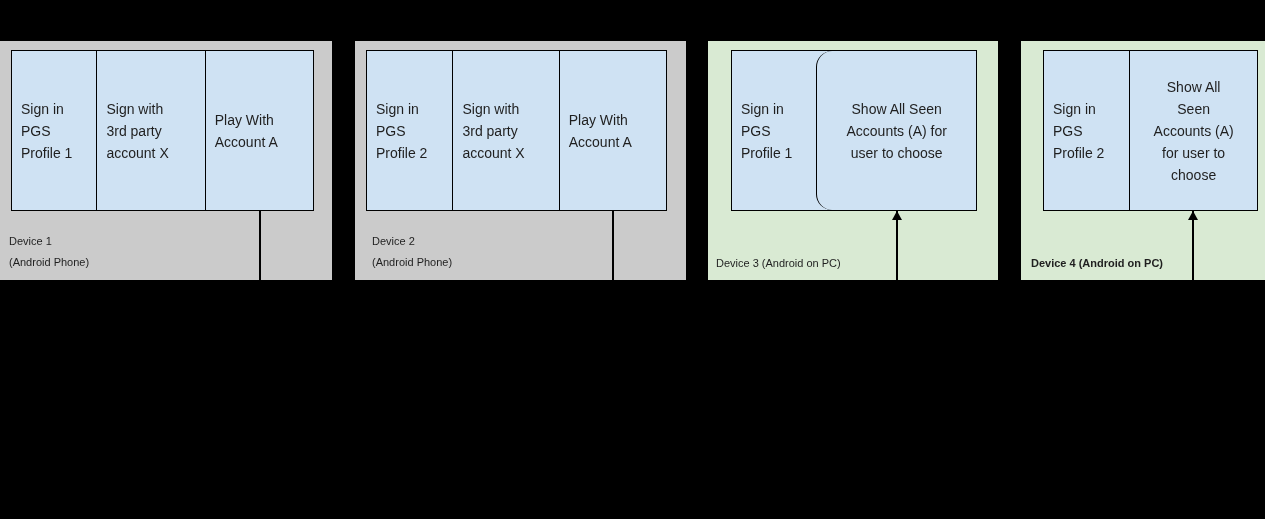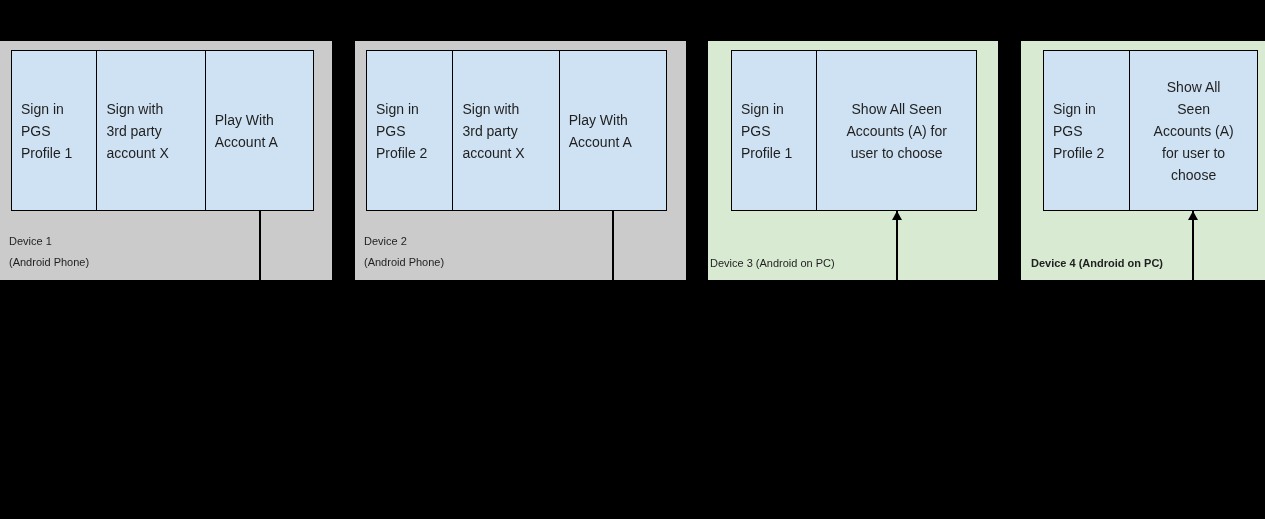--- a/index.html
+++ b/index.html
@@ -101,39 +101,39 @@
       <div class="step" style="width:107px;">
         <span>Sign with
 3rd party
 account X</span>
       </div>
       <div class="step" style="width:108px;">
         <span>Play With
 Account A</span>
       </div>
     </div>
-    <div class="device-label" style="left:9px;top:190px;">Device 2
+    <div class="device-label" style="left:17px;top:190px;">Device 2
 (Android Phone)</div>
     <div class="vline" style="left:257px;"></div>
   </section>
 
   <section class="card pc" style="left:708px;width:290px;">
     <div class="box-row" style="left:23px;width:246px;">
       <div class="step" style="width:85px;">
         <span>Sign in
 PGS
 Profile 1</span>
       </div>
-      <div class="step center" style="width:161px;">
+      <div class="step center" style="width:161px;border-radius:16px;">
         <span>Show All Seen
 Accounts (A) for
 user to choose</span>
       </div>
     </div>
-    <div class="device-label" style="left:2px;top:212px;text-align:center;">Device 3 (Android on PC)</div>
+    <div class="device-label" style="left:8px;top:212px;text-align:center;">Device 3 (Android on PC)</div>
     <div class="vline" style="left:188px;"></div>
     <div class="arrowhead" style="left:184px;"></div>
   </section>
 
   <section class="card pc" style="left:1021px;width:244px;">
     <div class="box-row" style="left:22px;width:215px;">
       <div class="step" style="width:86px;">
         <span>Sign in
 PGS
 Profile 2</span>

